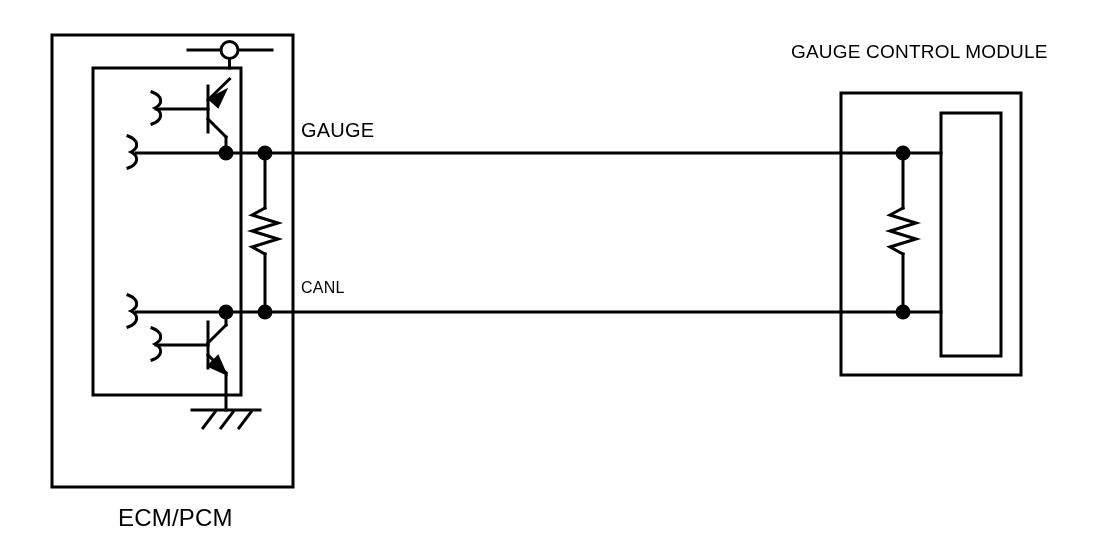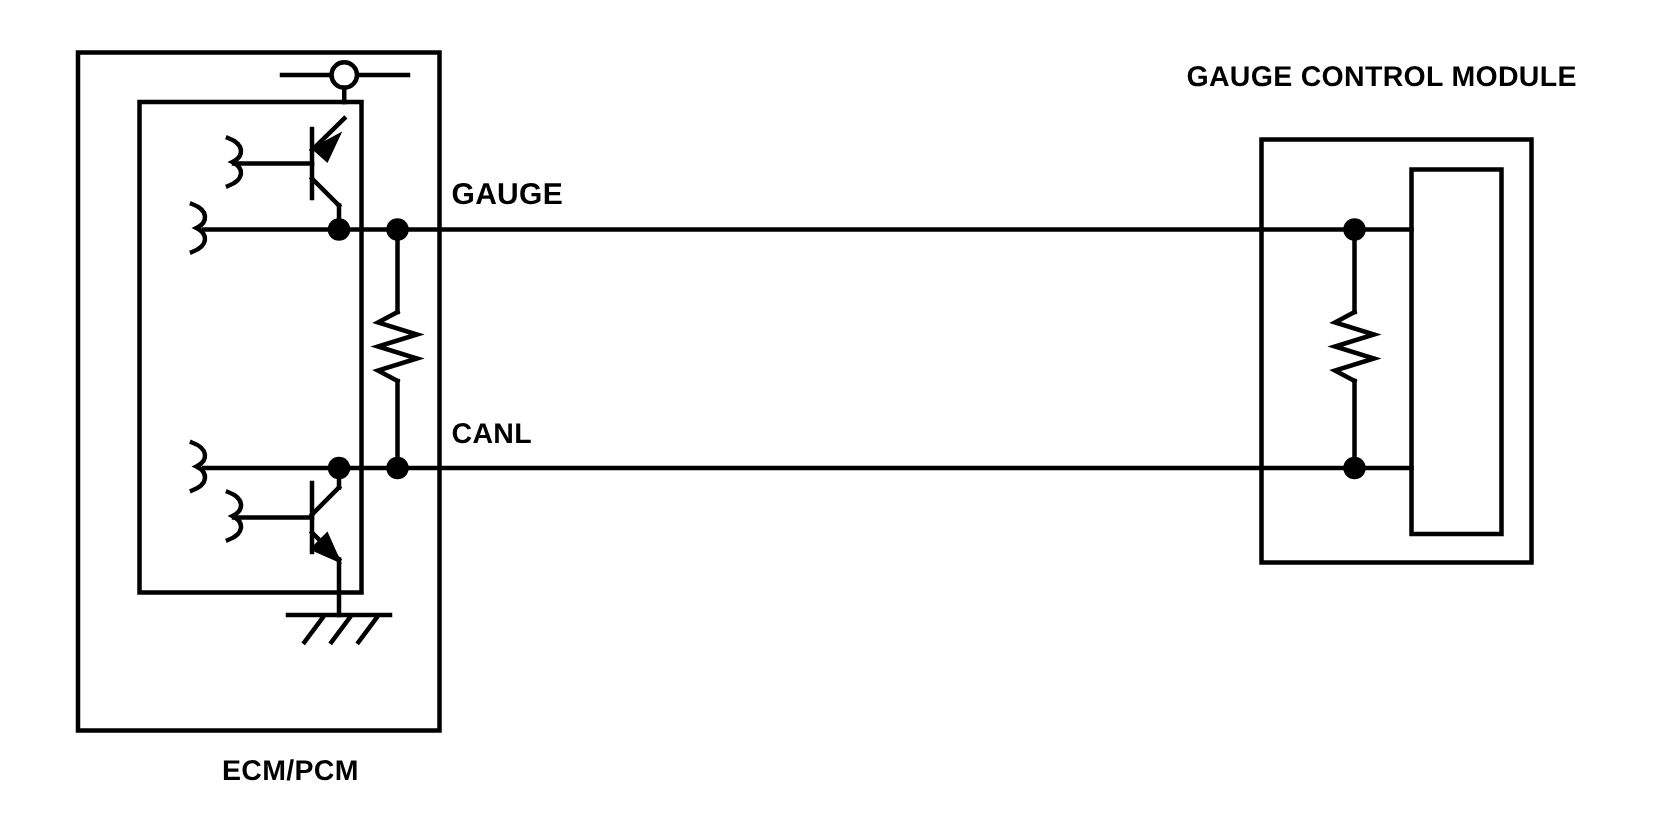--- a/index.html
+++ b/index.html
@@ -18,28 +18,28 @@
   #schematic {
     position: absolute;
     left: 0;
     top: 0;
     width: 1120px;
     height: 560px;
   }
   .lbl {
     position: absolute;
     font-family: "Liberation Sans", sans-serif;
-    font-weight: bold;
+    font-weight: normal;
     color: #000000;
     white-space: nowrap;
     letter-spacing: 0.2px;
   }
   #label-canh { left: 301px; top: 119px; font-size: 20px; }
-  #label-canl { left: 301px; top: 279px; font-size: 19px; }
-  #label-ecm  { left: 118px; top: 504px; font-size: 19px; margin-left: 30px; }
+  #label-canl { left: 301px; top: 279px; font-size: 16px; }
+  #label-ecm  { left: 118px; top: 504px; font-size: 24px; }
   #label-gcm  { left: 791px; top: 41px;  font-size: 19px; }
 </style>
 </head>
 <body>
 
 <div id="canvas">
 
   <svg id="schematic" viewBox="0 0 1120 560">
     <g stroke="#000000" fill="none" stroke-width="3" stroke-linecap="square">
 

